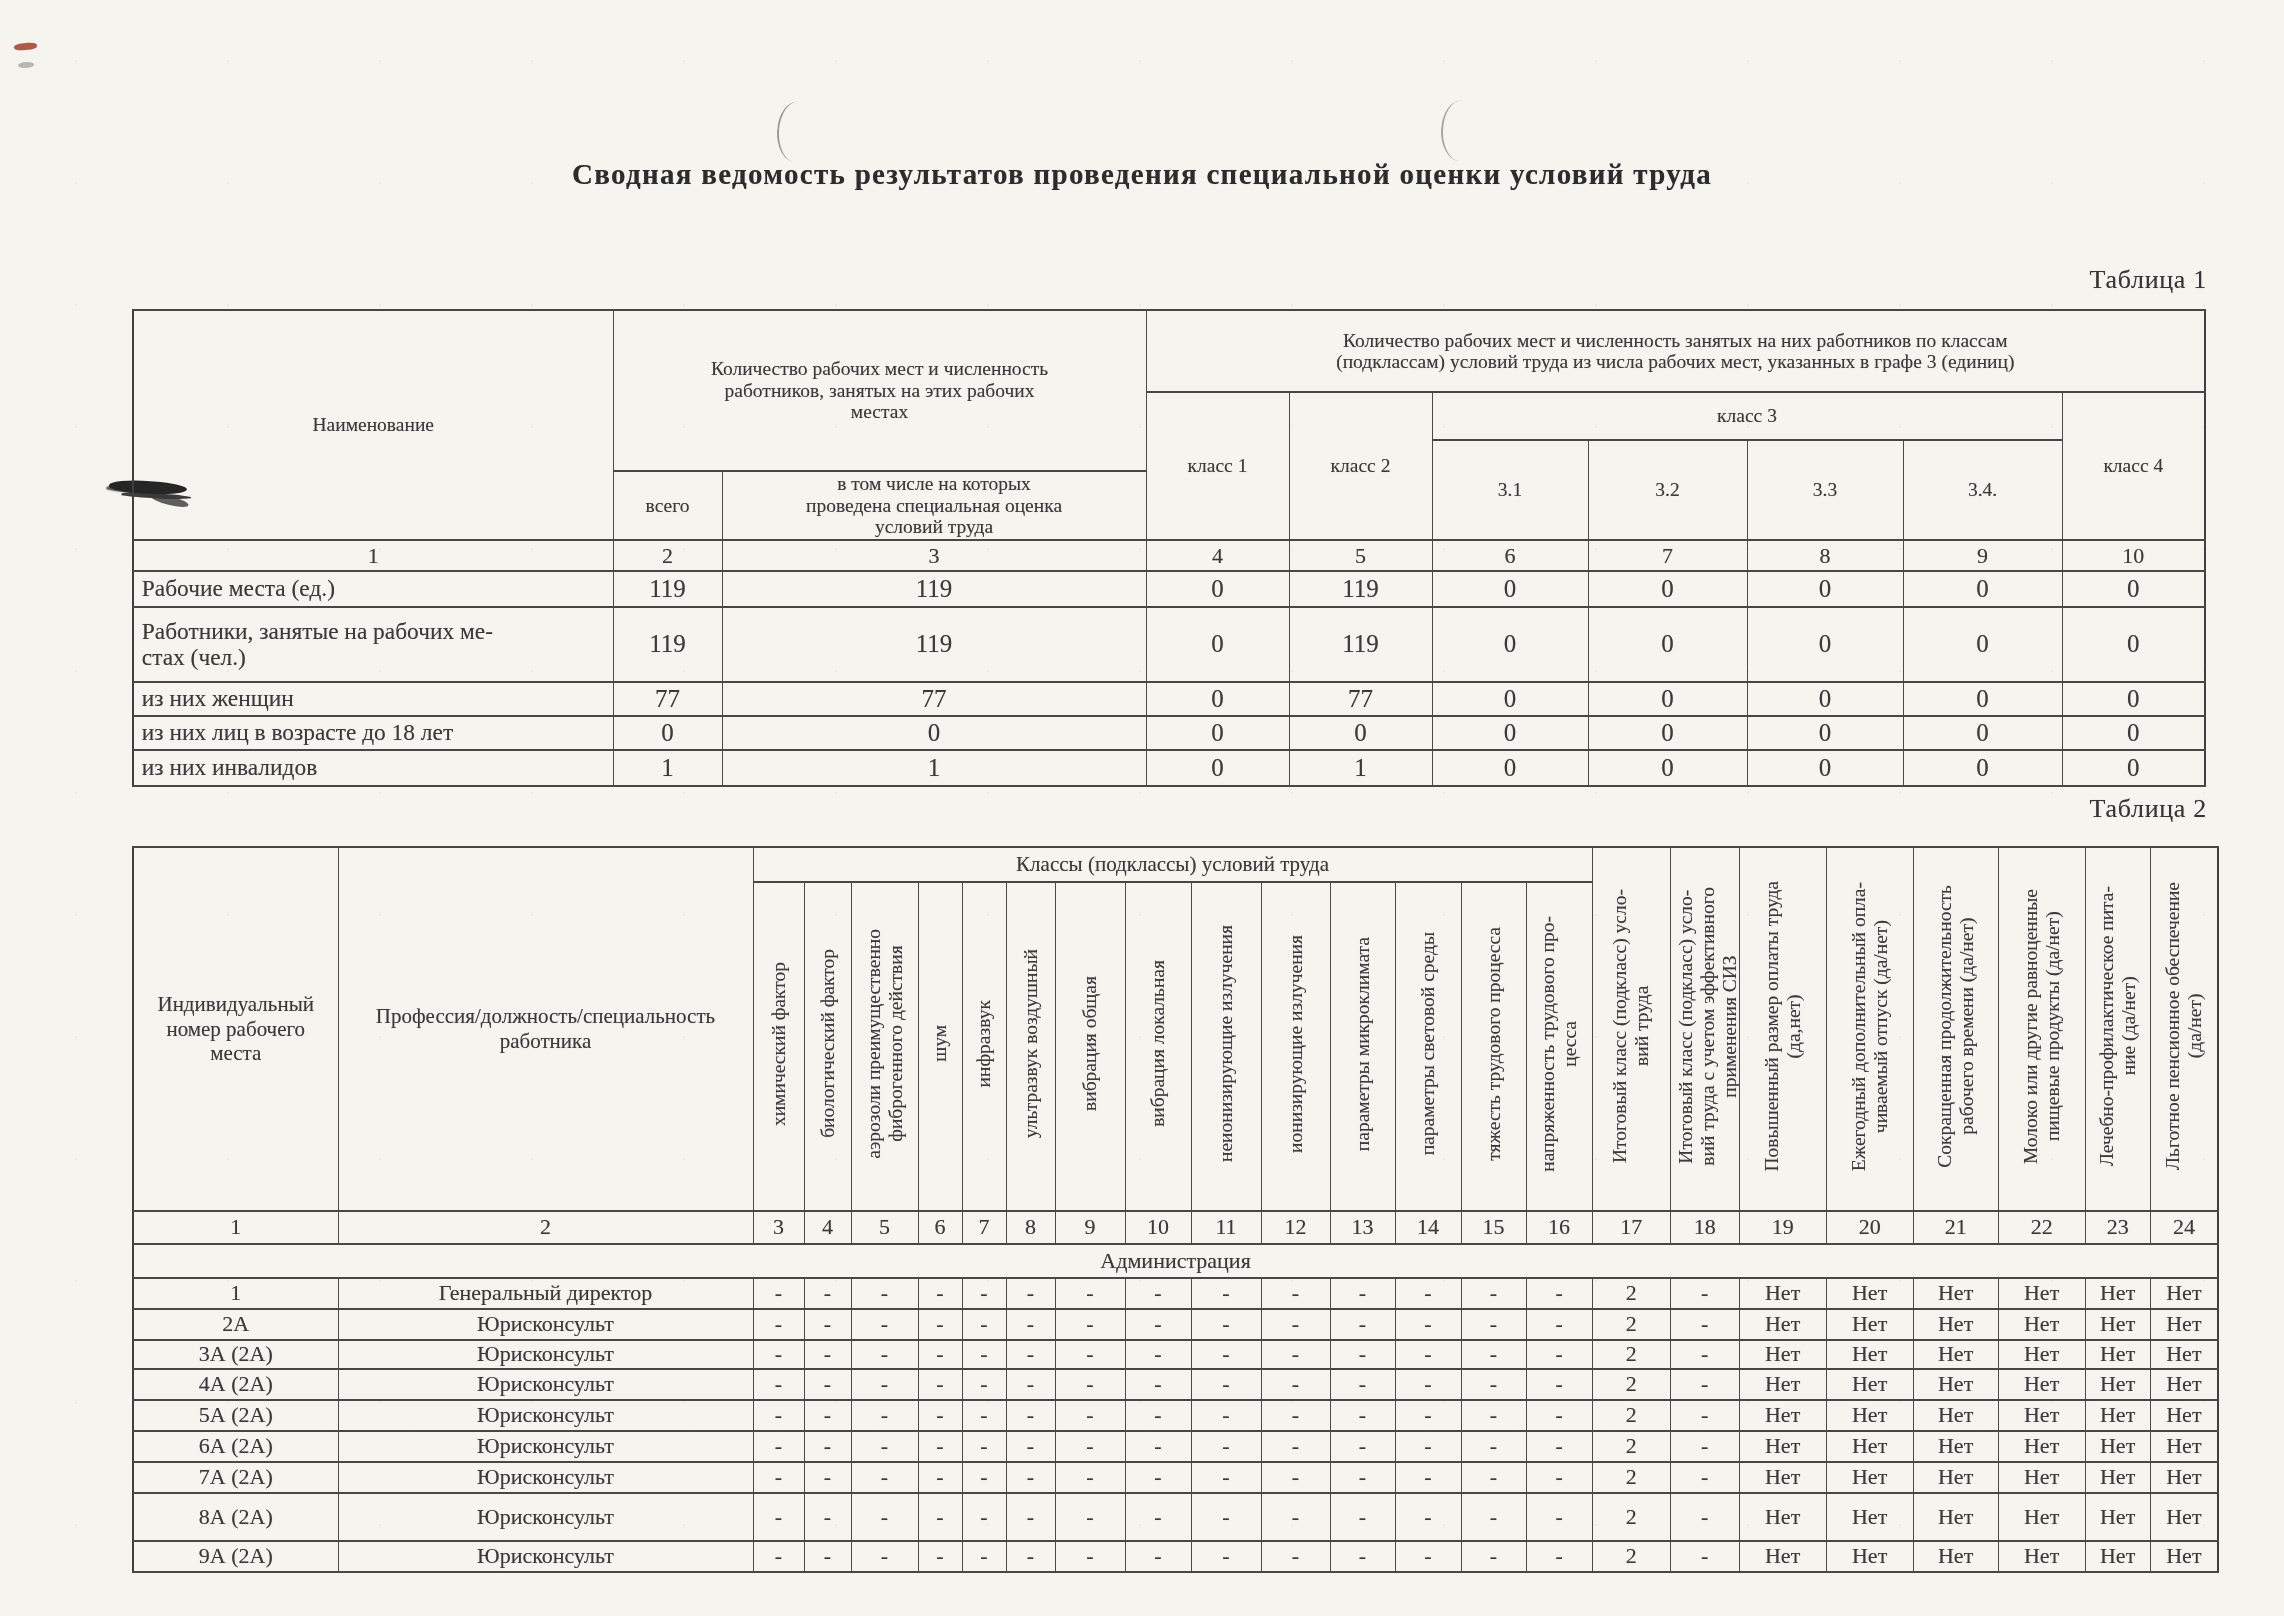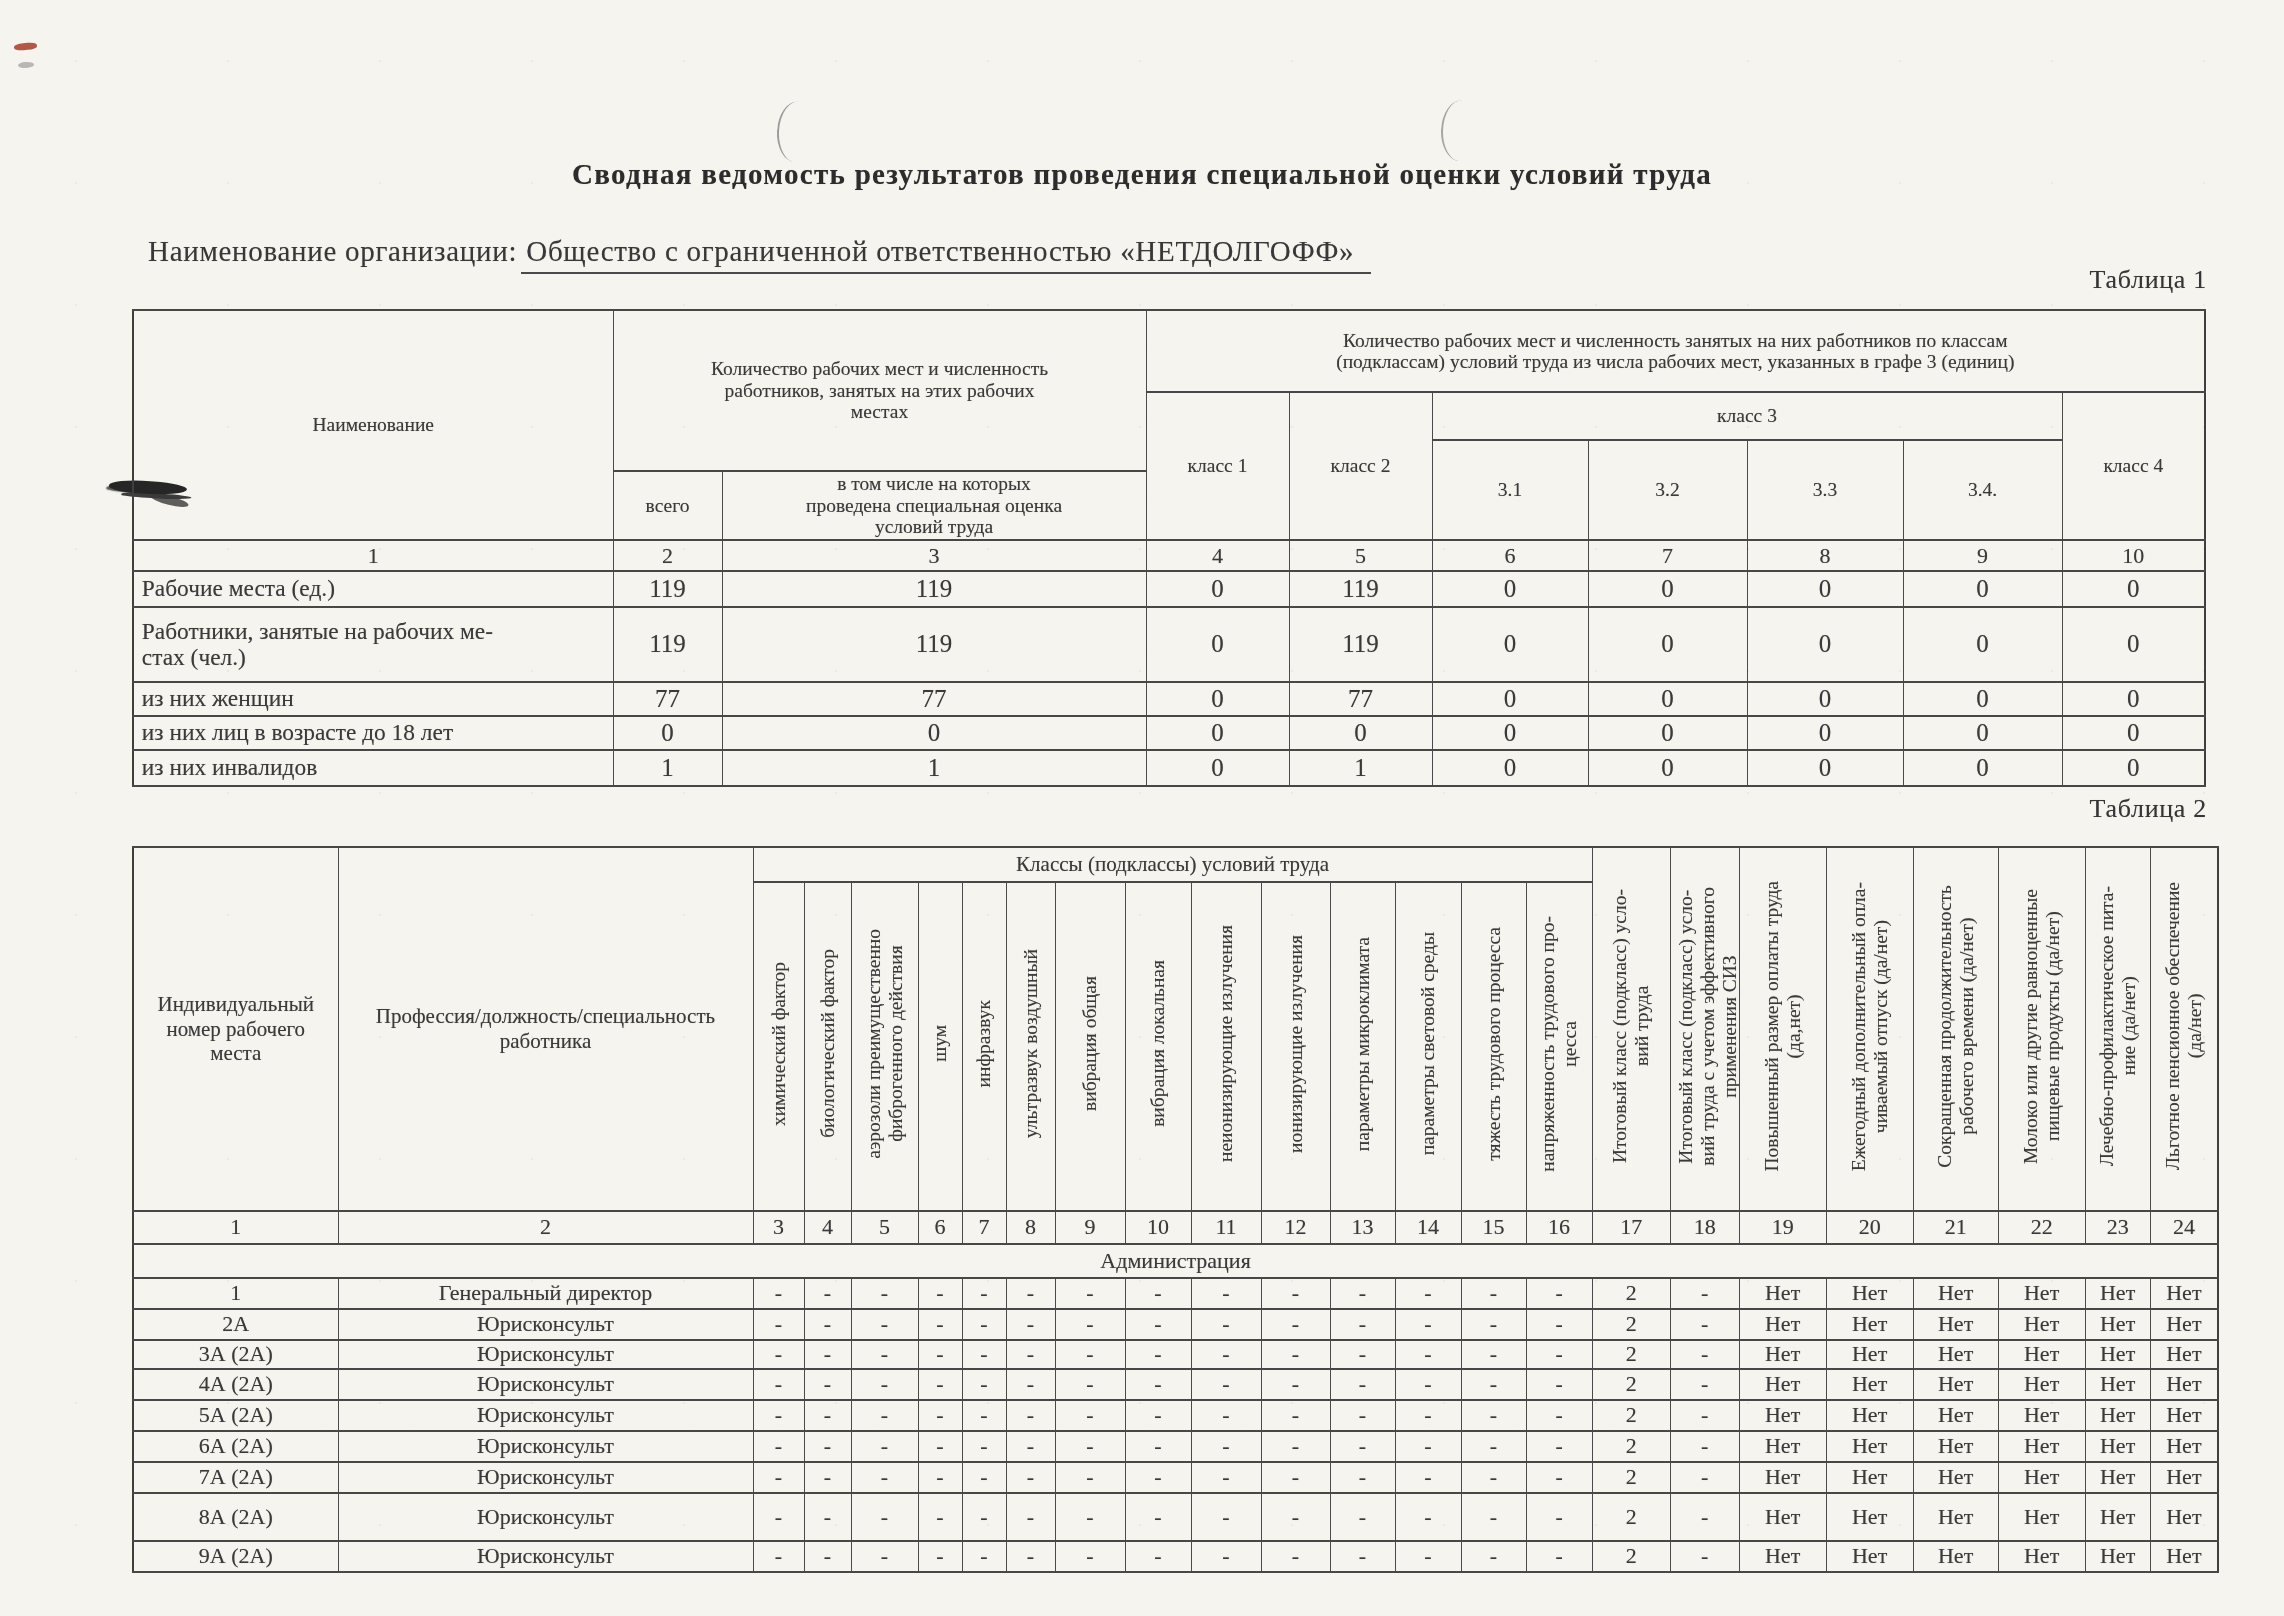--- a/index.html
+++ b/index.html
@@ -112,23 +112,20 @@
   <div class="graymark"></div>
   <div class="paren paren1"></div>
   <div class="paren paren2"></div>
   <div class="smudge"></div>
   <div class="smudge2"></div>
   <div class="scanline"></div>
   <div class="scanline2"></div>
 
   <div class="title">Сводная ведомость результатов проведения специальной оценки условий труда</div>
 
-  <div class="orgline">
-    <span>Наименование организации:</span><span class="orgname">Общество с ограниченной ответственностью «НЕТДОЛГОФФ»</span>
-  </div>
 
   <div class="tcaption cap1">Таблица 1</div>
 
   <table id="table1">
     <colgroup>
       <col style="width:480px">
         <col style="width:109px">
         <col style="width:424px">
       <col style="width:143px">
         <col style="width:143px">

